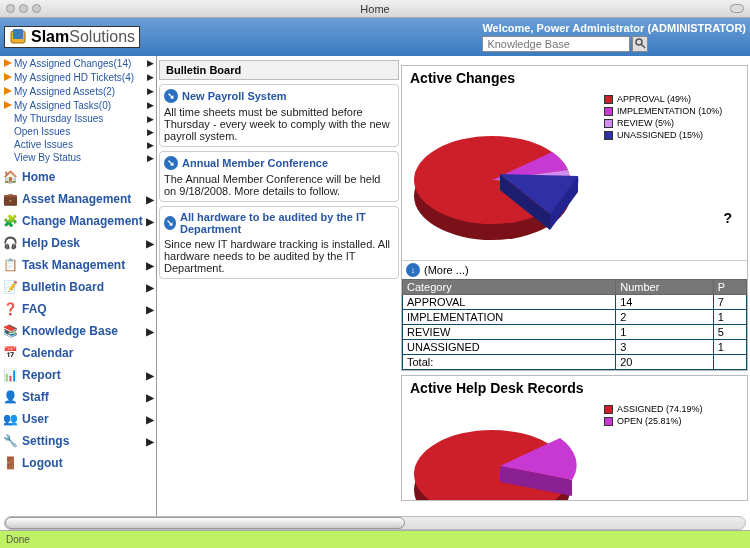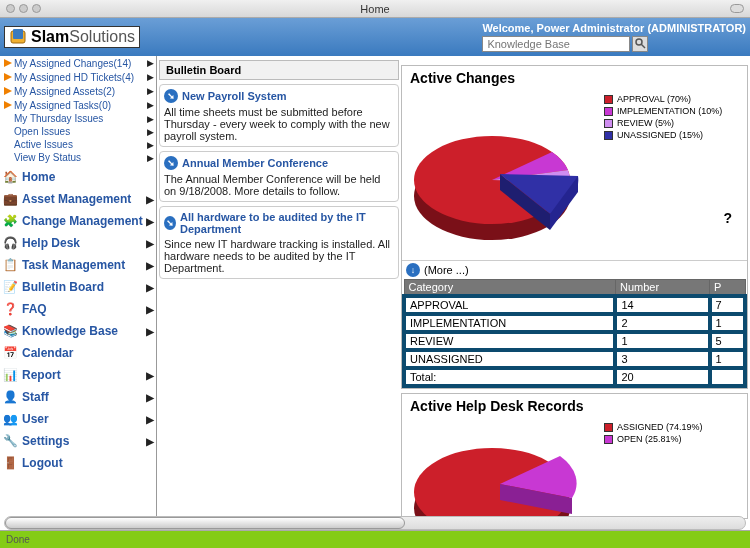--- a/index.html
+++ b/index.html
@@ -43,22 +43,22 @@
 .chart-body { display: flex; position: relative; height: 170px; }
 .chart-svg { flex: 1; }
 .legend { width: 145px; padding: 4px 2px; font-size: 9px; }
 .legend-row { display: flex; align-items: center; margin-bottom: 2px; }
 .legend-sw { width: 9px; height: 9px; border: 1px solid #333; margin-right: 4px; }
 .qmark { position: absolute; right: 15px; top: 120px; font-size: 14px; font-weight: bold; }
 .more-row { display: flex; align-items: center; padding: 2px 4px; border-top: 1px solid #ccc; font-size: 11px; }
 .more-row .arrow-icon { width: 14px; height: 14px; border-radius: 50%; background: #2a6fc0; display: flex; align-items: center; justify-content: center; color: #fff; font-size: 9px; margin-right: 4px; }
 .data-table { width: 100%; border-collapse: collapse; font-size: 11px; }
 .data-table th { background: #777; color: #fff; text-align: left; padding: 1px 4px; border: 1px solid #666; font-weight: normal; }
-.data-table td { padding: 1px 4px; border: 4px solid #0c4a6e; }
-.statusbar { position: absolute; bottom: 0; left: 0; right: 0; height: 18px; border-top: 1px solid #aaa; background: #84cc16; display: flex; align-items: center; padding: 2px 6px; font-size: 10px; color: #555; }
+.data-table td { padding: 1px 4px; border: 1px solid #0c4a6e; }
+.statusbar { position: absolute; bottom: 0; left: 0; right: 0; height: 18px; border-top: 1px solid #aaa; background: #bef264; display: flex; align-items: center; padding: 2px 6px; font-size: 10px; color: #555; }
 .hscroll { position: absolute; bottom: 18px; left: 4px; right: 4px; height: 14px; background: linear-gradient(#eee,#ddd); border: 1px solid #bbb; border-radius: 7px; }
 .hscroll-thumb { height: 100%; width: 54%; background: linear-gradient(#fff,#ccc); border-radius: 7px; border: 1px solid #999; }
 </style>
 </head>
 <body>
 
 <div class="titlebar">
   <div class="dots">
     <div class="dot"></div>
     <div class="dot"></div>
@@ -259,21 +259,21 @@
             <ellipse cx="90" cy="90" rx="78" ry="44" fill="#cc1f2a"></ellipse>
             <path d="M90 90 L150 62 A78 44 0 0 1 166 80 Z" fill="#c838d3"></path>
             <path d="M90 90 L166 80 A78 44 0 0 1 168 92 Z" fill="#cf8ef0"></path>
             <path d="M98 84 L176 86 A78 44 0 0 1 148 124 Z" fill="#3030a6"></path>
             <path d="M148 124 L148 140 L98 100 L98 84 Z" fill="#1e1e70"></path>
             <path d="M176 86 L176 102 L148 140 L148 124 Z" fill="#242490"></path>
           </svg>
           <div class="legend" id="legend1">
               <div class="legend-row">
                 <span class="legend-sw" style="background:#cc1f2a"></span>
-                <span>APPROVAL (70%)</span>
+                <span>APPROVAL (49%)</span>
               </div>
               <div class="legend-row">
                 <span class="legend-sw" style="background:#c838d3"></span>
                 <span>IMPLEMENTATION (10%)</span>
               </div>
               <div class="legend-row">
                 <span class="legend-sw" style="background:#cf8ef0"></span>
                 <span>REVIEW (5%)</span>
               </div>
               <div class="legend-row">

